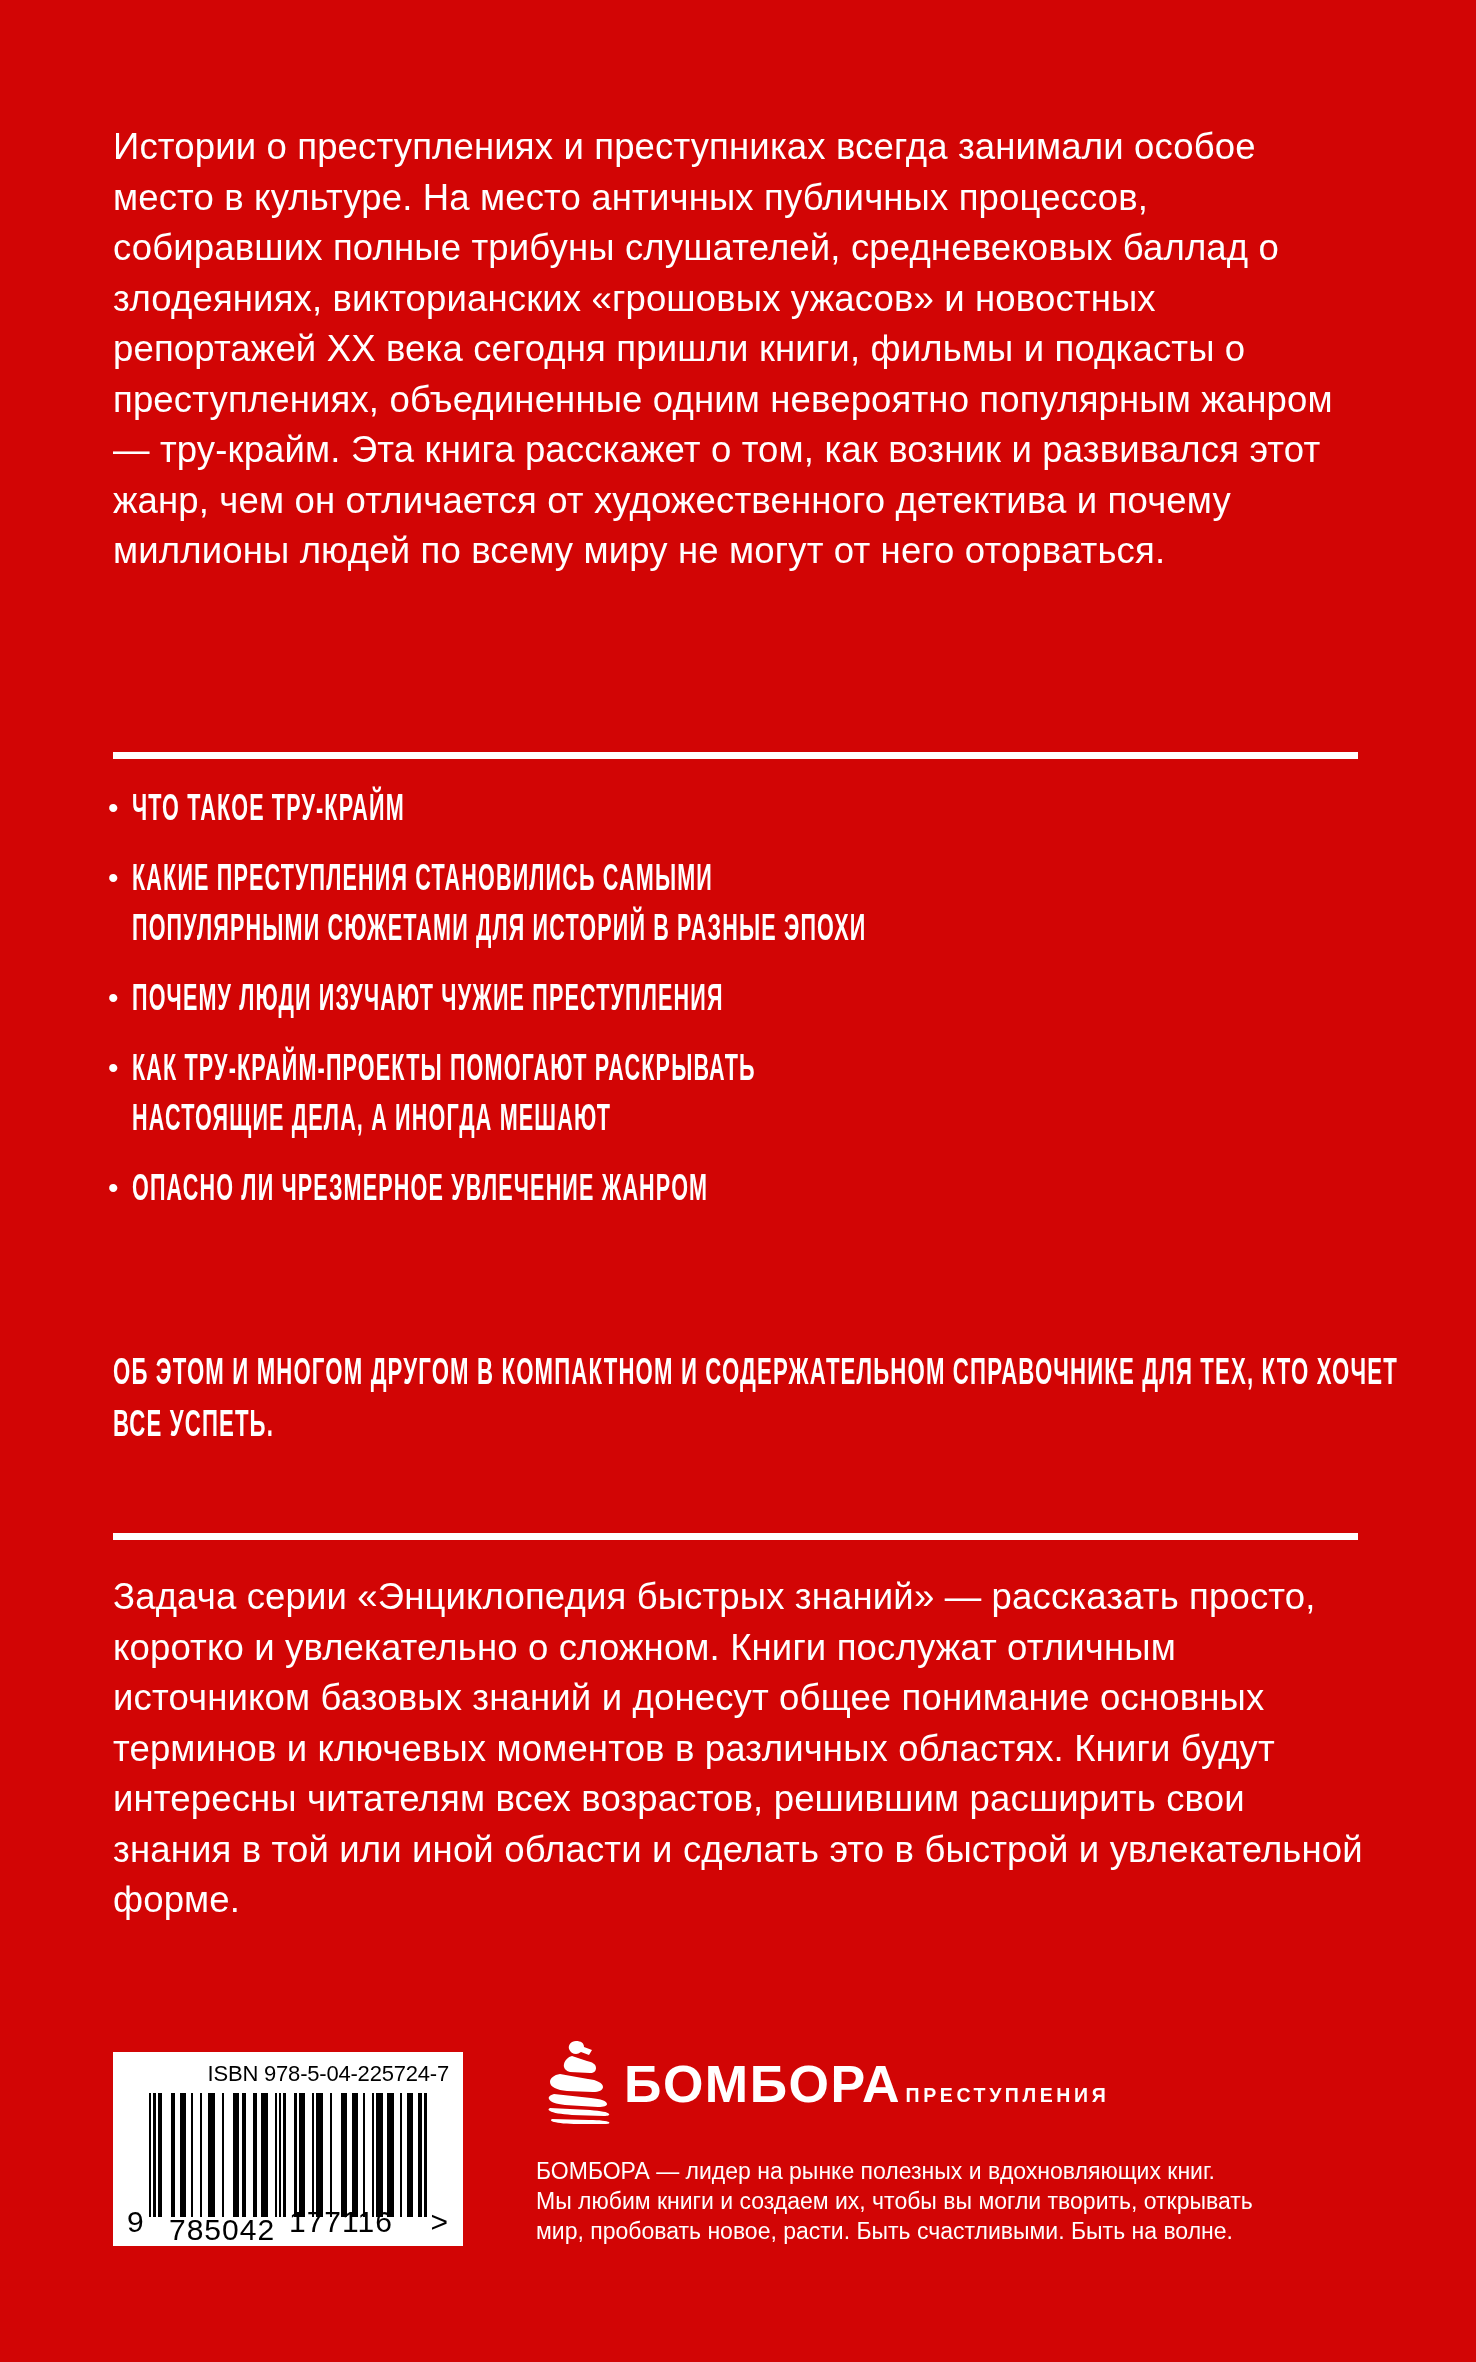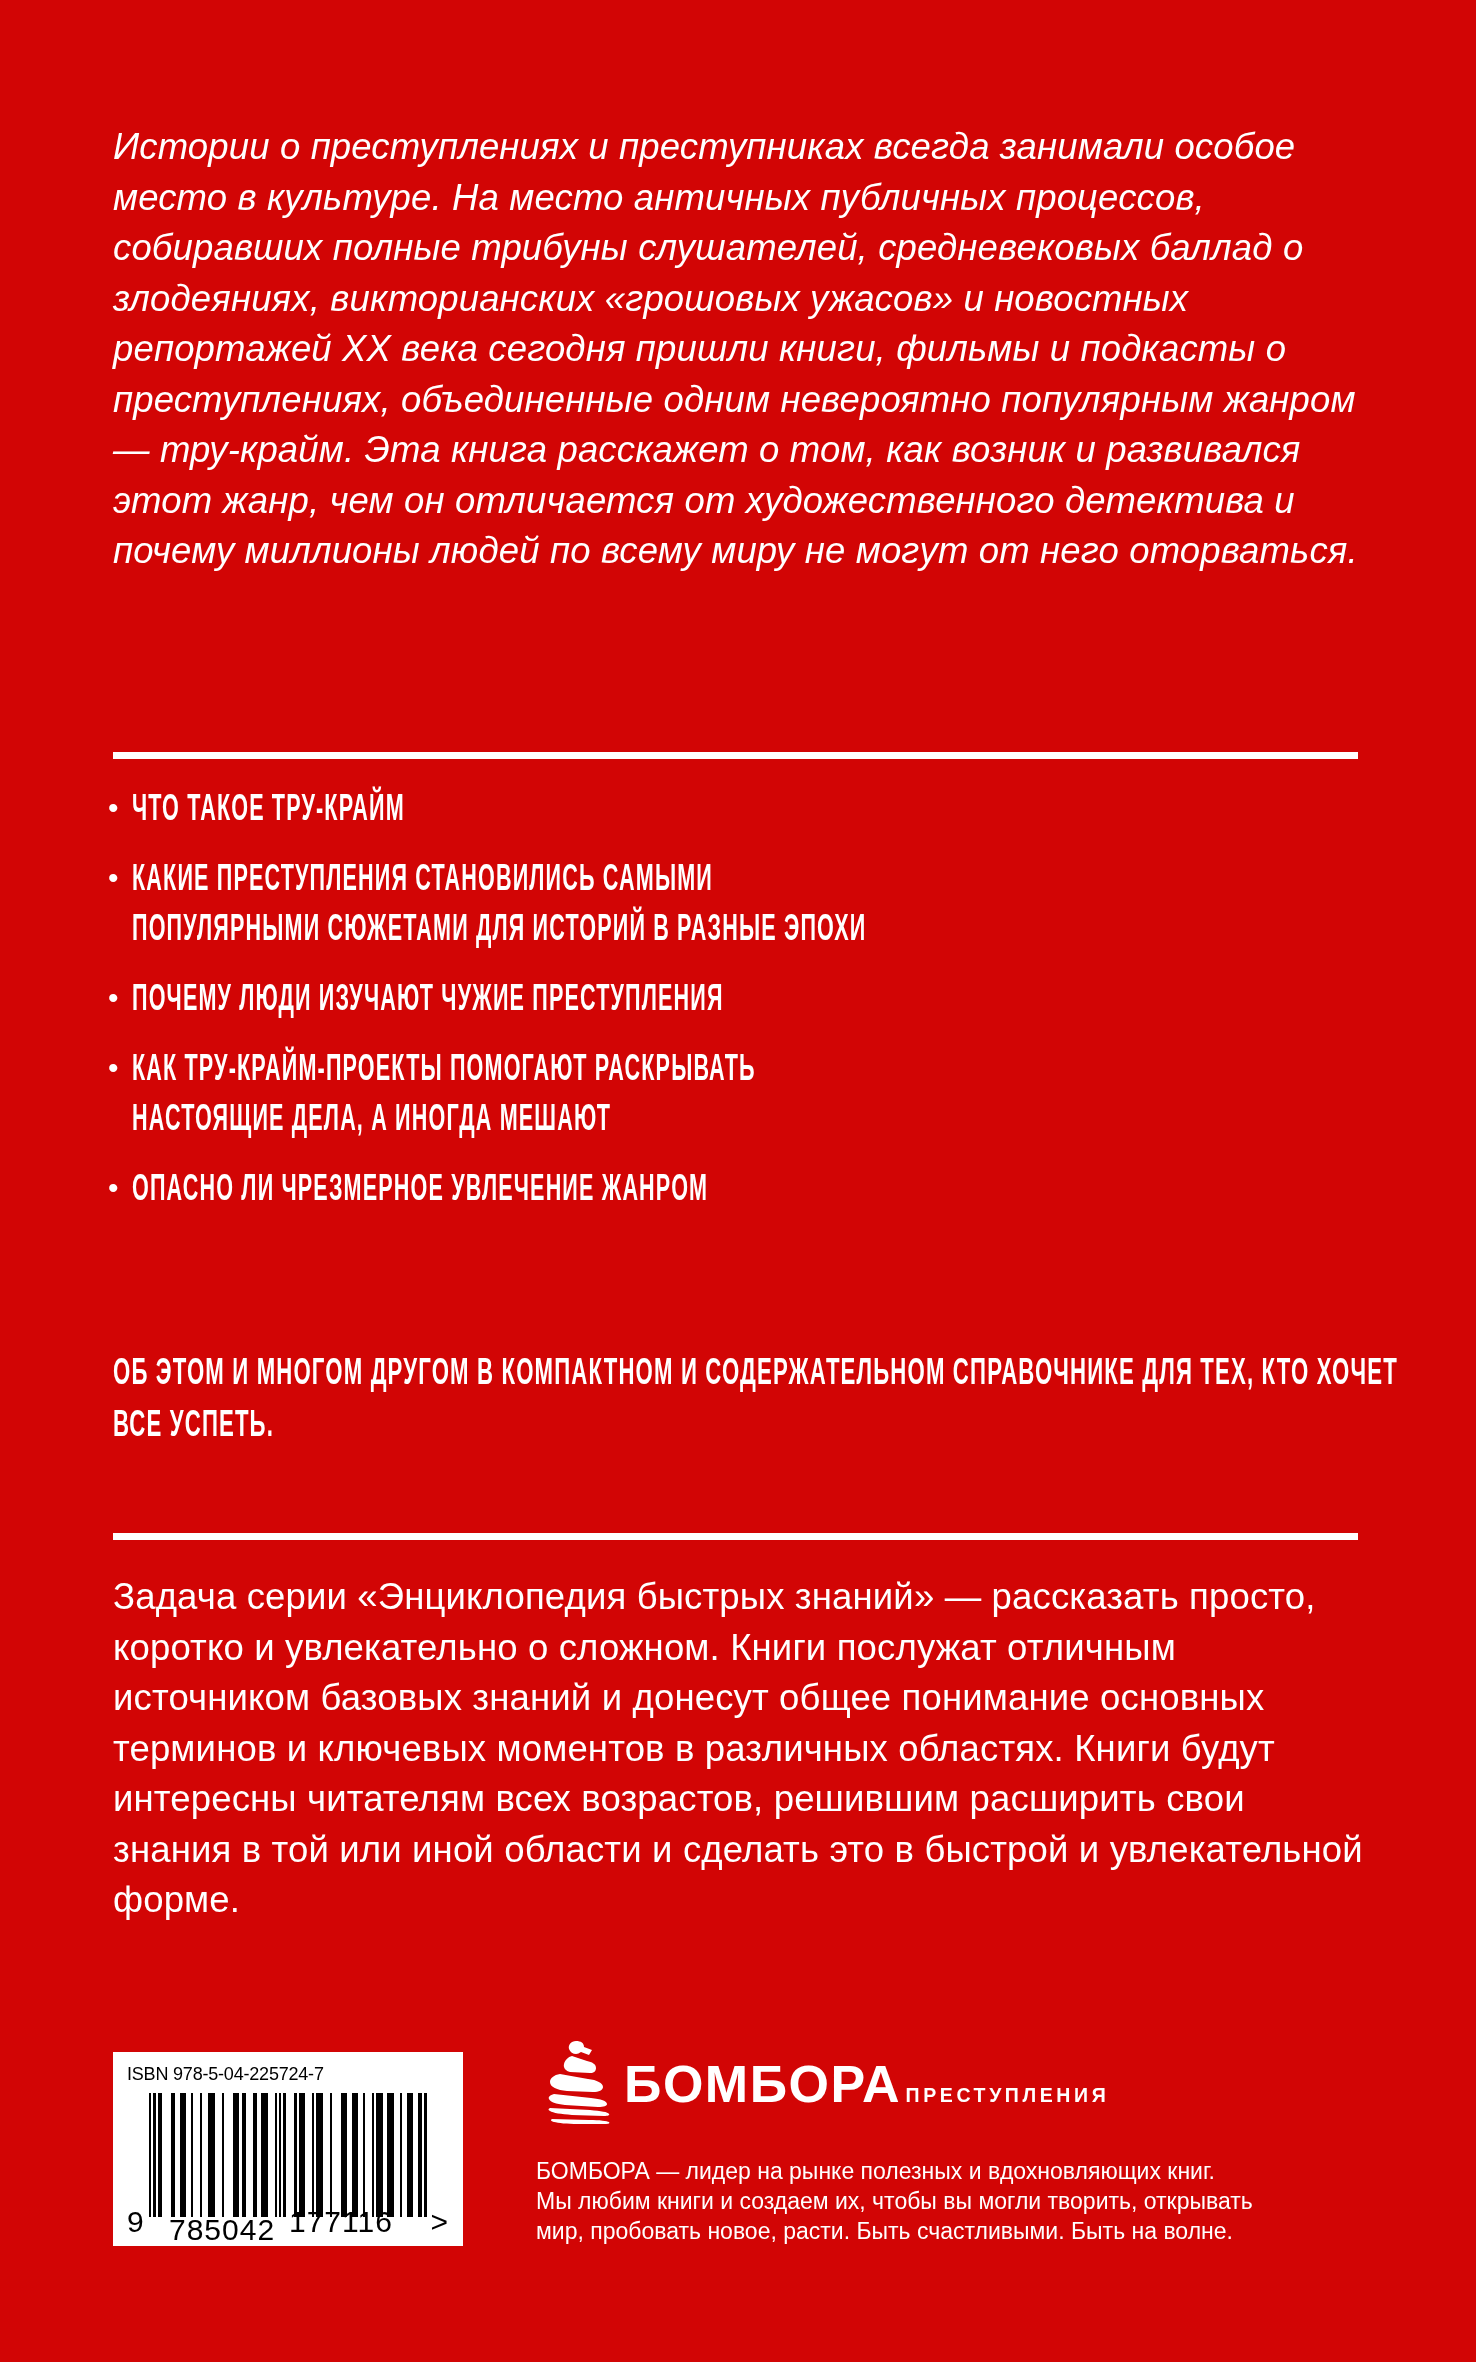--- a/index.html
+++ b/index.html
@@ -28,21 +28,20 @@
     top: 122px;
     width: 1250px;
     color: #ffffff;
     font-size: 36.5px;
     line-height: 50.5px;
     letter-spacing: 0.15px;
     font-weight: 400;
     font-stretch: semi-condensed;
     text-align: left;
     white-space: pre-line;
-    font-style: italic;
   }
 
   
   .rule {
     position: absolute;
     left: 113px;
     width: 1245px;
     height: 7px;
     background: #ffffff;
   }
@@ -131,23 +130,23 @@
     position: absolute;
     left: 113px;
     top: 22px;
     width: 350px;
     height: 194px;
     background: #ffffff;
     box-sizing: border-box;
     padding: 9px 14px 6px 14px;
   }
   .isbn-text {
-    text-align: left;
+    text-align: right;
     color: #000000;
-    font-size: 18px;
+    font-size: 22px;
     line-height: 26px;
     font-family: "Liberation Sans", sans-serif;
     letter-spacing: -0.2px;
   }
   .barcode-strip {
     position: relative;
     margin: 6px auto 0 auto;
     width: 278px;
     height: 108px;
     display: flex;

